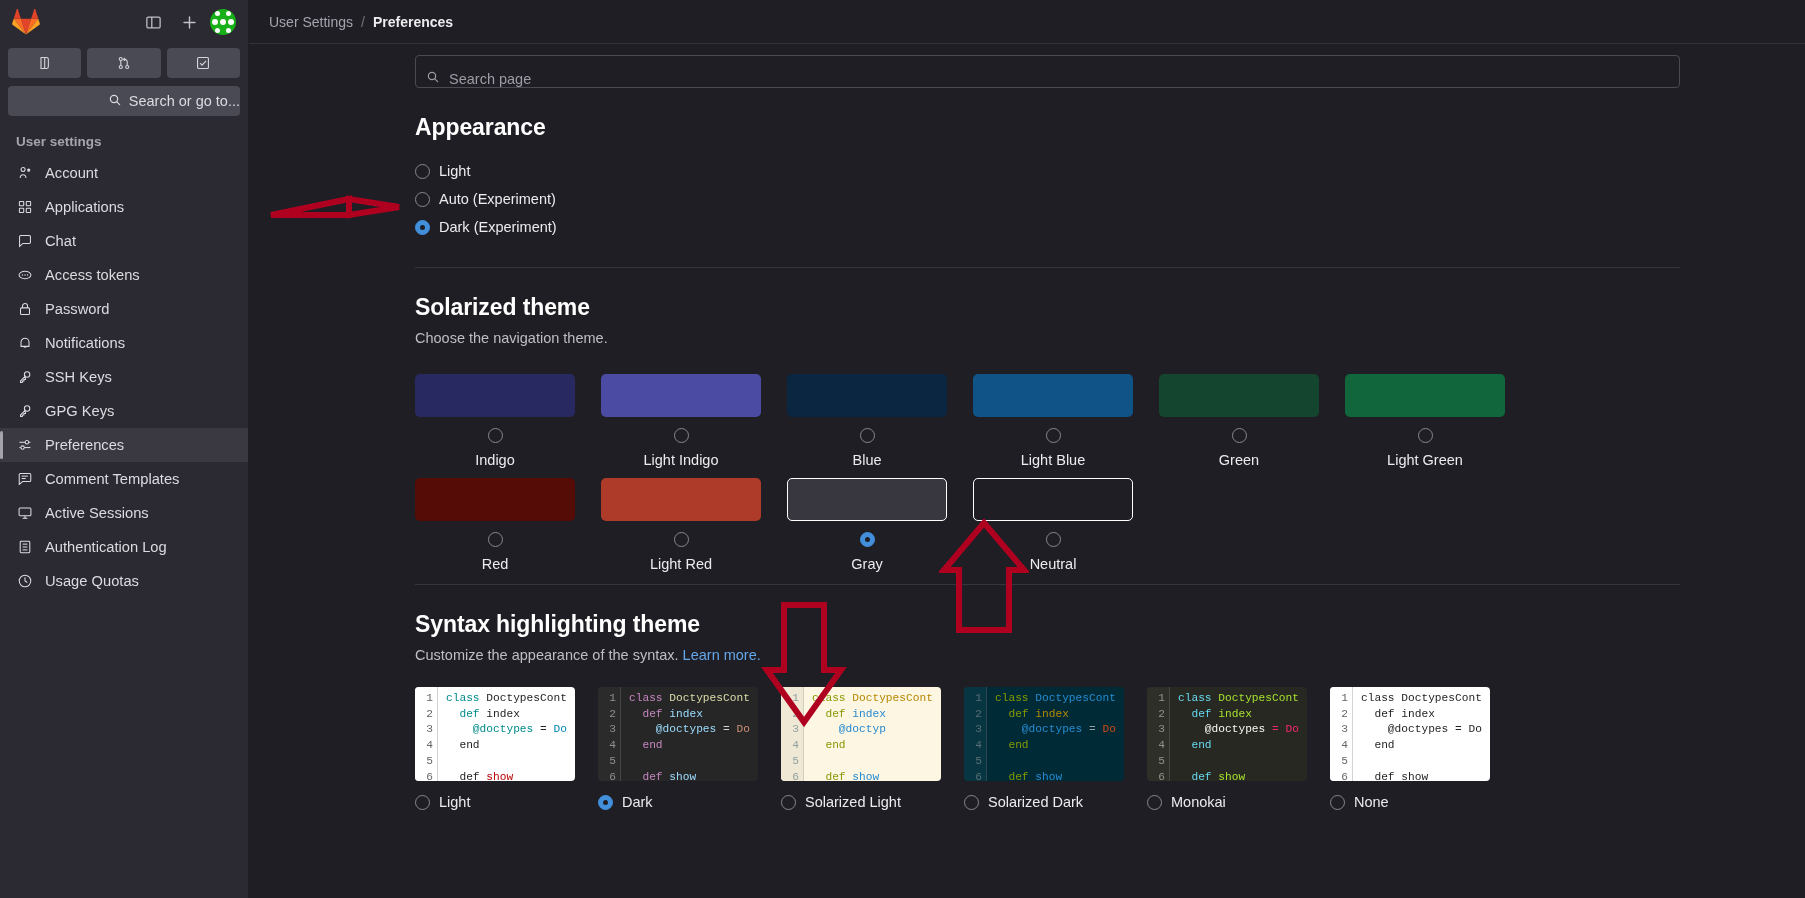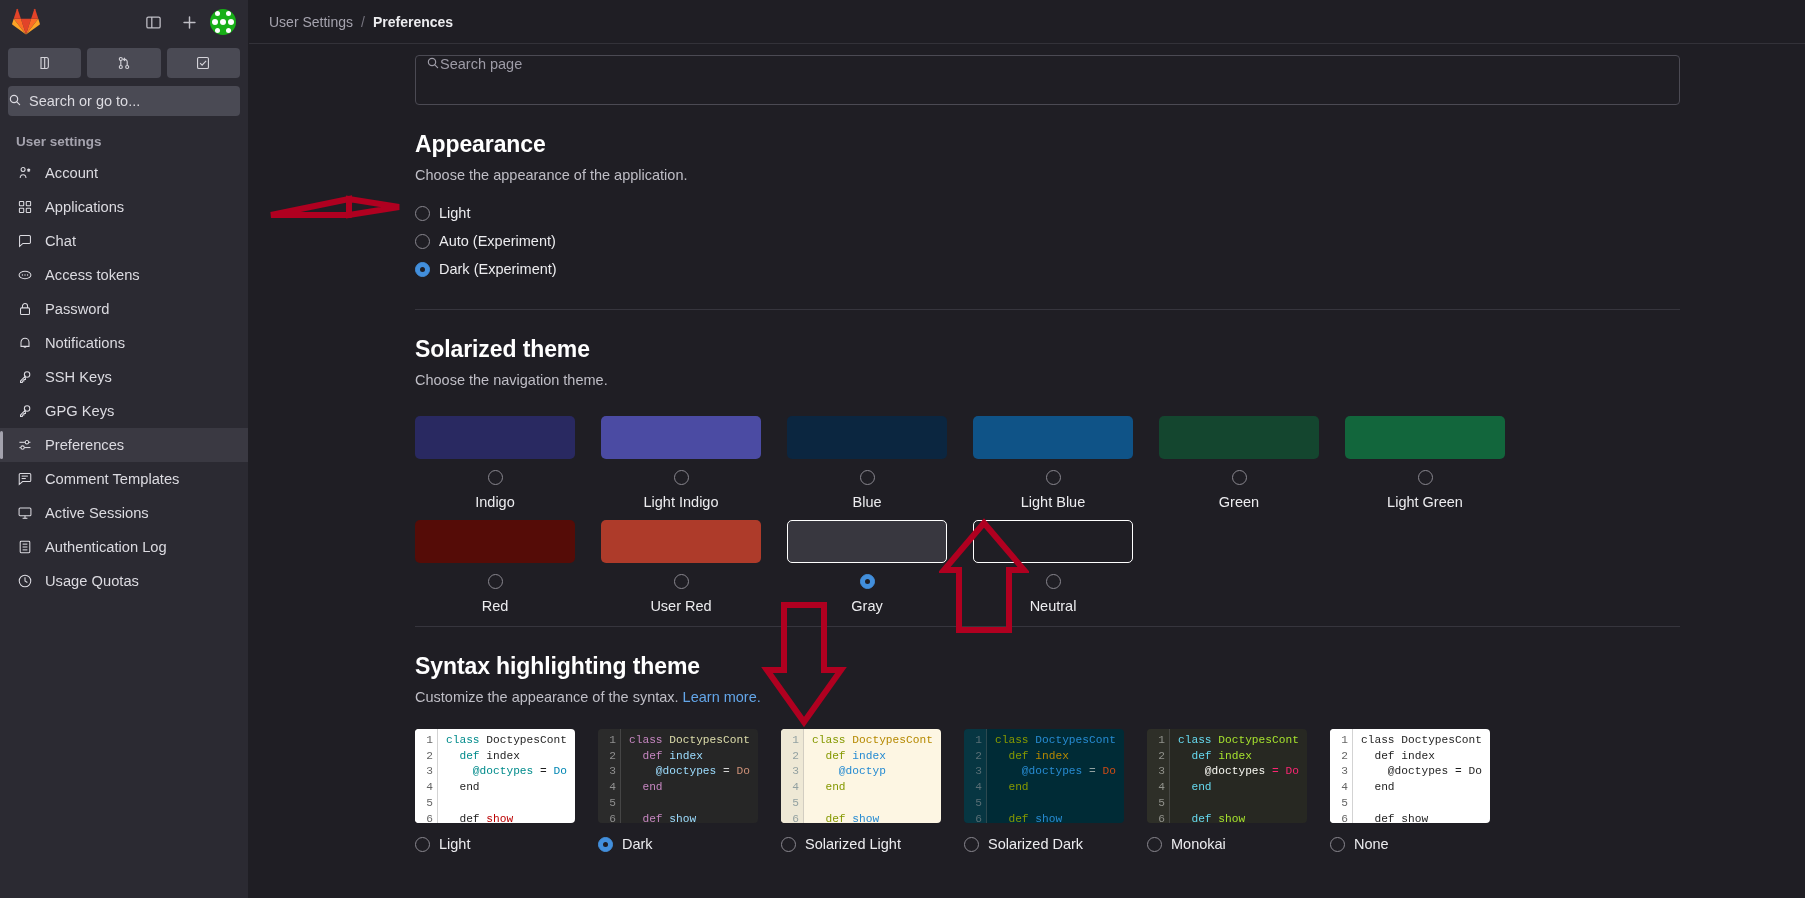--- a/index.html
+++ b/index.html
@@ -52,21 +52,21 @@
     background: #4a4a54;
     border-radius: 4px;
     display: flex; align-items: center; justify-content: center;
     color: #d5d4da;
   }
   .sb-search {
     margin: 8px 8px 0 8px;
     height: 30px;
     background: #4a4a54;
     border-radius: 4px;
-    display: flex; align-items: center; justify-content: flex-start;
+    display: flex; align-items: center; justify-content: flex-end;
     gap: 7px;
     color: #dcdbe1;
     font-size: 14.5px;
   }
   .sb-heading {
     color: #a5a3ae;
     font-size: 13.5px;
     font-weight: 700;
     padding: 18px 16px 7px 16px;
   }
@@ -112,25 +112,25 @@
   .bc-current { color: #ececef; font-weight: 700; }
 
   .content {
     flex: 1 1 auto;
     overflow: hidden;
     padding-top: 11px;
   }
   .inner { width: 1265px; margin-left: 166px; }
 
   .searchpage {
-    height: 50px;
+    height: 33px;
     border: 1px solid #4b4a53;
     border-radius: 4px;
     background: #1f1e24;
-    display: flex; align-items: flex-start; 
+    display: flex; align-items: flex-end; gap: 9px;
     padding: 0 10px;
     color: #9d9ba6;
     font-size: 14.5px;
   }
 
   h2.sec {
     color: #fff;
     font-size: 23px;
     font-weight: 700;
     margin-top: 26px;
@@ -463,21 +463,20 @@
         <span>
           <svg viewBox="0 0 20 20" width="14" height="14" fill="none" stroke="currentColor" stroke-width="1.7">
             <circle cx="8.6" cy="8.6" r="5.2"></circle>
               <line x1="12.6" y1="12.6" x2="16.6" y2="16.6" stroke-linecap="round"></line>
           </svg>
         </span>
         <span>Search page</span>
       </div>
 
       <h2 class="sec">Appearance</h2>
-      <p class="secdesc">Choose the appearance of the application.</p>
       <div class="appearance-radios">
         <div class="radio-row">
           <span class="radio"></span>
           <span>Light</span>
         </div>
         <div class="radio-row">
           <span class="radio"></span>
           <span>Auto (Experiment)</span>
         </div>
         <div class="radio-row">
@@ -537,21 +536,21 @@
             <div class="swatch" style="background: rgb(85, 12, 7);"></div>
             <div class="radio-row">
               <span class="radio"></span>
               <span>Red</span>
             </div>
           </div>
           <div class="theme-cell">
             <div class="swatch" style="background: rgb(174, 59, 42);"></div>
             <div class="radio-row">
               <span class="radio"></span>
-              <span>User Red</span>
+              <span>Light Red</span>
             </div>
           </div>
           <div class="theme-cell">
             <div class="swatch outlined" style="background: rgb(56, 55, 63);"></div>
             <div class="radio-row">
               <span class="radio checked"></span>
               <span>Gray</span>
             </div>
           </div>
           <div class="theme-cell">

